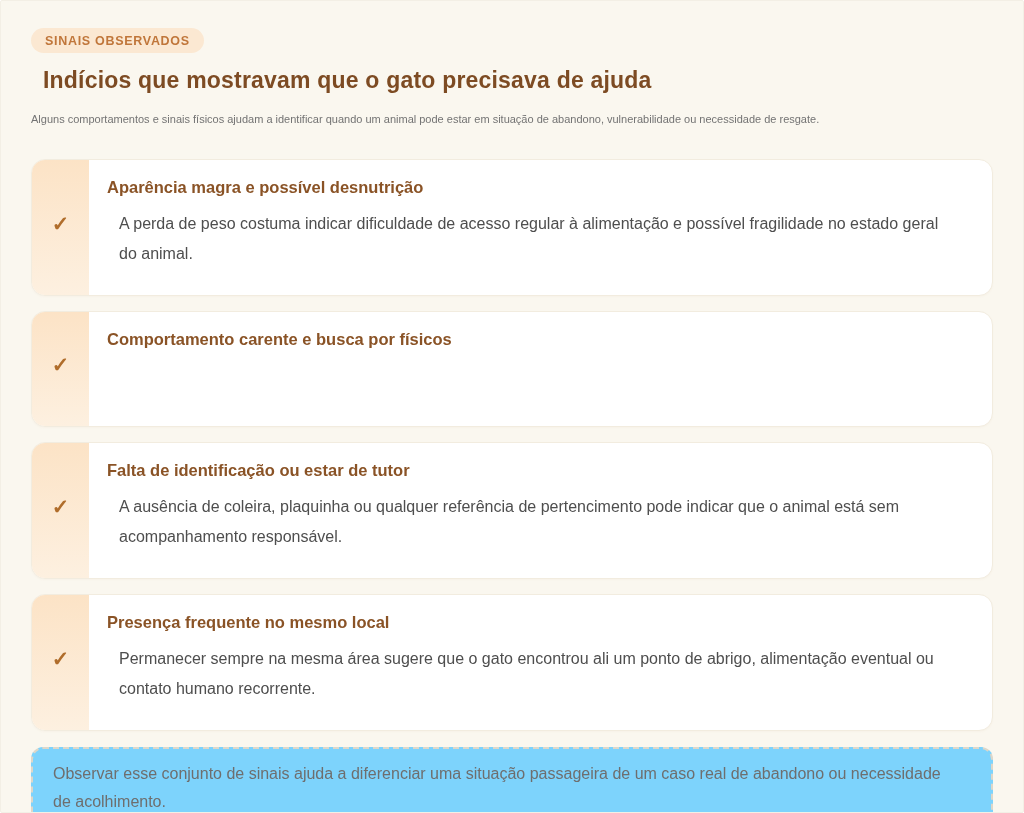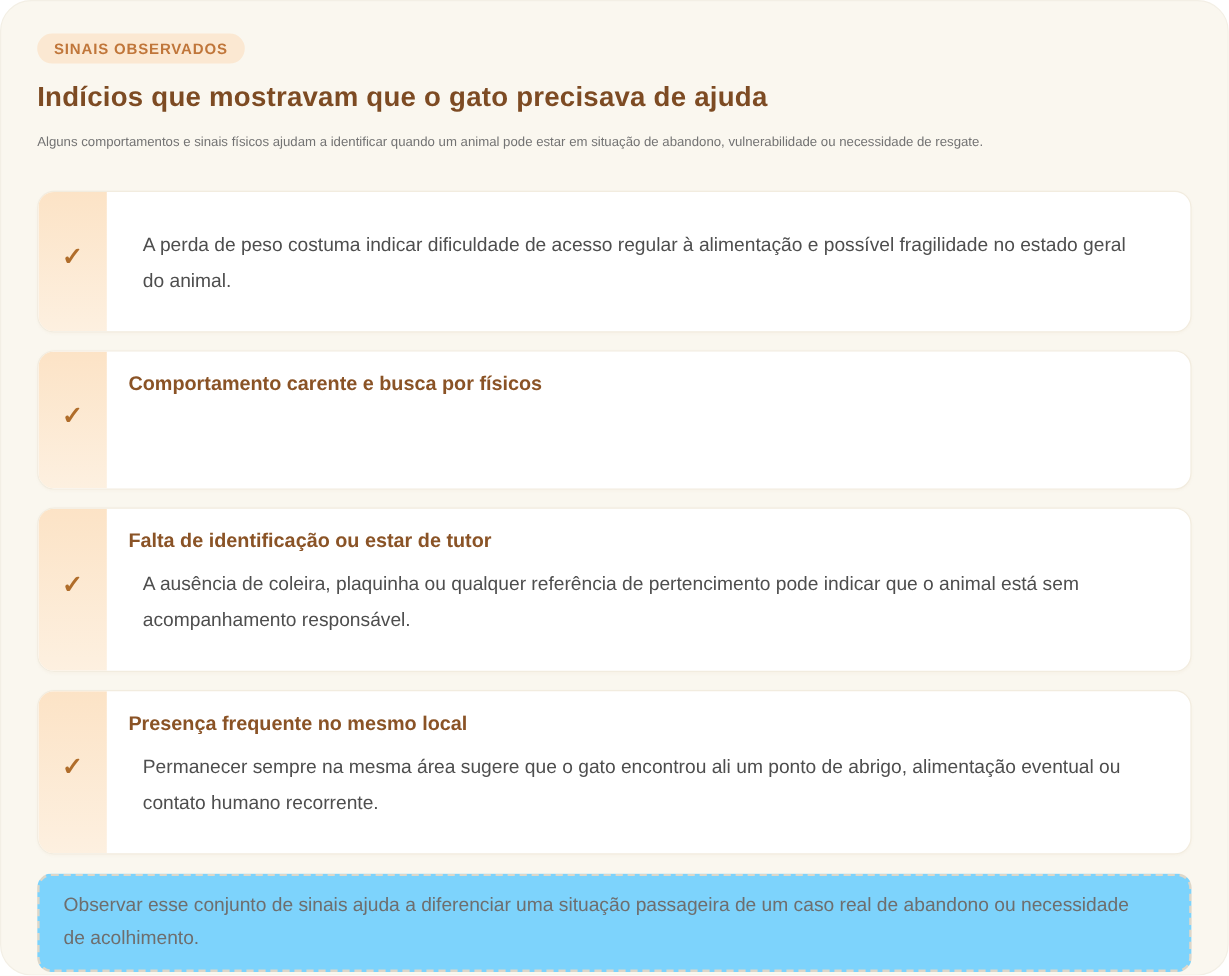--- a/index.html
+++ b/index.html
@@ -4,41 +4,41 @@
 <style>
   * { box-sizing: border-box; }
   html, body { margin: 0; padding: 0; background: #ffffff; }
   body { font-family: "Liberation Sans", sans-serif; }
 
   .panel {
     width: 1024px;
     height: 813px;
     background: #faf7ef;
     border: 1px solid #f3efe5;
-    border-radius: 26px;
+    border-radius: 2px;
     padding: 27px 30px 20px 30px;
     overflow: hidden;
   }
 
   .badge {
     display: inline-block;
     background: #fbe8d2;
     color: #c0763a;
     font-size: 12.5px;
     font-weight: bold;
     letter-spacing: 0.7px;
     padding: 6px 14px 5px 14px;
     border-radius: 999px;
   }
 
   .page-title {
     color: #7d4b23;
     font-size: 23px;
     font-weight: bold;
-    margin: 14px 0 11px 0;
+    margin: 14px 0 11px 12px;
     letter-spacing: 0.2px;
   }
 
   .page-subtitle {
     color: #737373;
     font-size: 11px;
     line-height: 29px;
     margin: 0 0 25px 0;
     max-width: 910px;
   }
@@ -112,20 +112,21 @@
 
   <p class="page-subtitle">Alguns comportamentos e sinais físicos ajudam a identificar quando um animal pode estar em situação de abandono, vulnerabilidade ou necessidade de resgate.</p>
 
   <div class="cards">
 
     <div class="card">
       <div class="check-col">
         <span class="check-icon">✓</span>
       </div>
       <div class="card-content">
+        <h2 class="card-title">Aparência magra e possível desnutrição</h2>
         <p class="card-text">A perda de peso costuma indicar dificuldade de acesso regular à alimentação e possível fragilidade no estado geral do animal.</p>
       </div>
     </div>
 
     <div class="card">
       <div class="check-col">
         <span class="check-icon">✓</span>
       </div>
       <div class="card-content">
         <h2 class="card-title">Comportamento carente e busca por físicos</h2>

